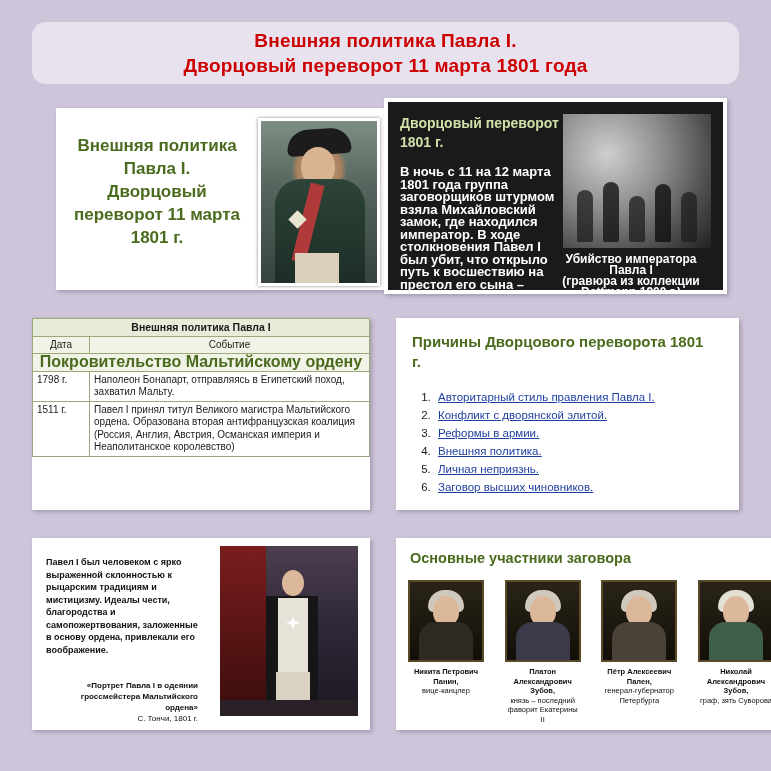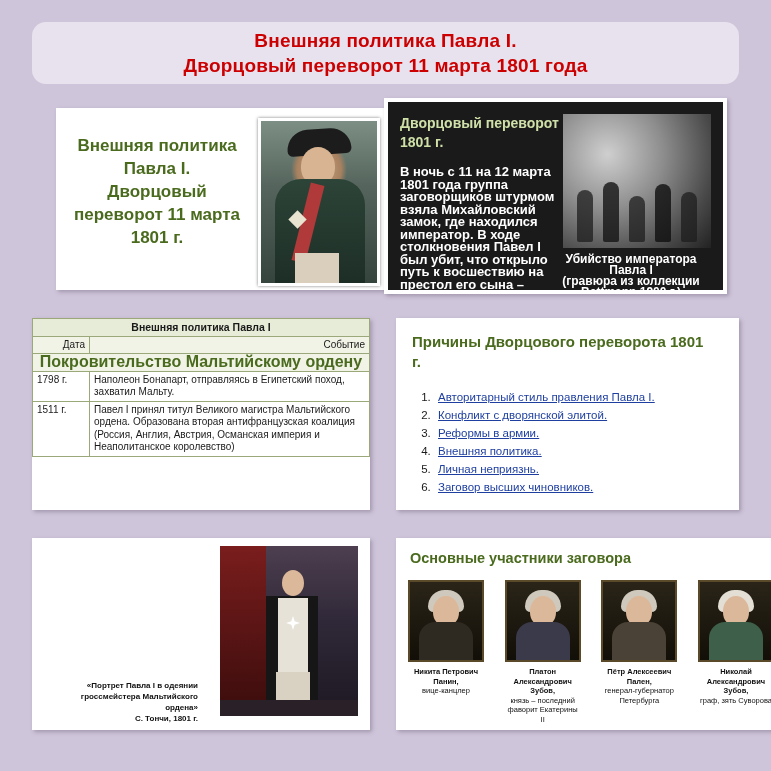--- a/index.html
+++ b/index.html
@@ -169,21 +169,21 @@
     font-weight: bold;
     font-size: 10.5px;
   }
   #slide3 .sub td {
     background: #f0f3e6;
     text-align: center;
     font-weight: bold;
     color: #4a6b1e;
     font-size: 16px;
   }
-  #slide3 .colhdr td { background: #f0f3e6; text-align: right; font-weight: normal; margin-left: 7px; }
+  #slide3 .colhdr td { background: #f0f3e6; text-align: center; font-weight: normal; margin-left: 7px; }
   #slide3 td.date { width: 48px; white-space: nowrap; }
 
   
   #slide4 { left: 396px; top: 318px; width: 343px; height: 192px; }
   #slide4 h2 {
     margin: 0;
     position: absolute; left: 16px; top: 14px; width: 300px;
     color: #4a6b1e;
     font-size: 15px;
     font-weight: bold;
@@ -213,21 +213,21 @@
     color: #111;
   }
   #slide5 .cap {
     position: absolute; left: 14px; top: 142px; width: 152px;
     font-size: 8px;
     font-weight: bold;
     line-height: 11px;
     color: #111;
     text-align: right;
   }
-  #slide5 .cap .src { font-weight: bold; }
+  #slide5 .cap .src { font-weight: normal; }
   #slide5 .portrait {
     position: absolute; right: 12px; top: 8px; width: 138px; height: 170px;
     background: linear-gradient(#4d3f4f 0%, #2f2838 45%, #1d1822 100%);
     overflow: hidden;
   }
   #slide5 .portrait .curtain {
     position: absolute; left: 0; top: 0; width: 46px; height: 170px;
     background: linear-gradient(#7a1d1d, #3a0c0c);
   }
   #slide5 .portrait .robe {
@@ -385,20 +385,21 @@
       <li><span>Авторитарный стиль правления Павла I.</span></li>
       <li><span>Конфликт с дворянской элитой.</span></li>
       <li><span>Реформы в армии.</span></li>
       <li><span>Внешняя политика.</span></li>
       <li><span>Личная неприязнь.</span></li>
       <li><span>Заговор высших чиновников.</span></li>
     </ol>
   </div>
 
   <div class="slide" id="slide5">
+    <div class="txt">Павел I был человеком с ярко выраженной склонностью к рыцарским традициям и мистицизму. Идеалы чести, благородства и самопожертвования, заложенные в основу ордена, привлекали его воображение.</div>
     <div class="cap">
       <div>«Портрет Павла I в одеянии гроссмейстера Мальтийского ордена»</div>
       <div class="src">С. Тончи, 1801 г.</div>
     </div>
     <div class="portrait">
       <div class="curtain"></div>
       <div class="robe"></div>
       <div class="tunic"></div>
       <div class="head"></div>
       <div class="cross"></div>

